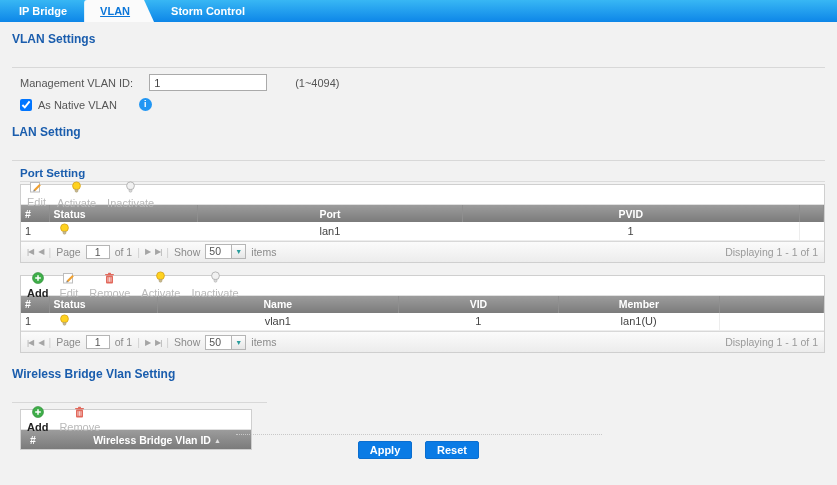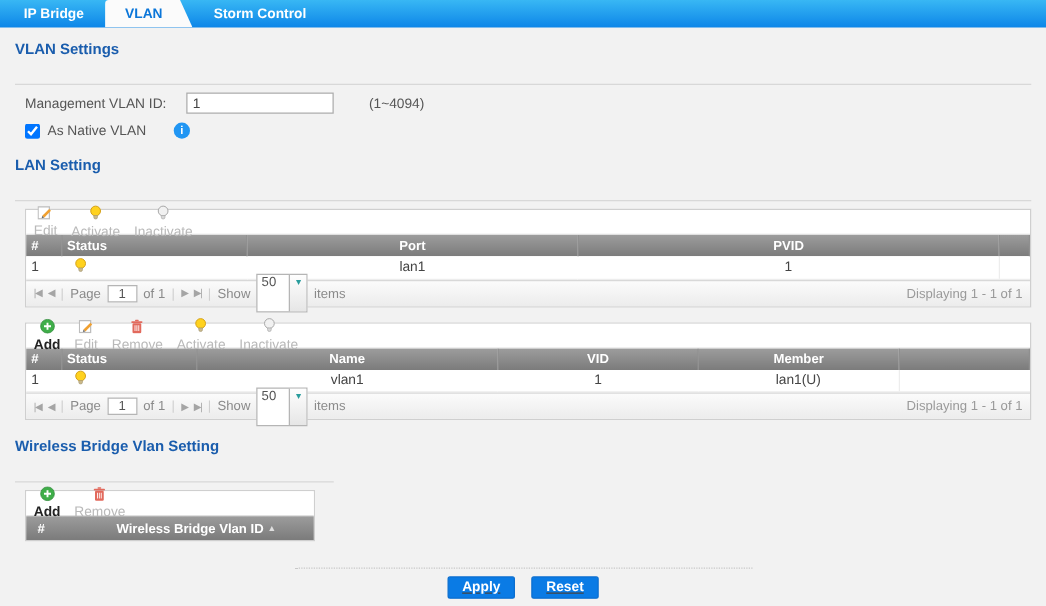--- a/index.html
+++ b/index.html
@@ -29,20 +29,21 @@
     font-size: 11px;
     cursor: pointer;
     white-space: nowrap;
   }
   .tab.active {
     background: #fbfbfb;
     color: #0b76d9;
     clip-path: polygon(0 0, calc(100% - 10px) 0, 100% 100%, 0 100%);
     padding: 0 24px 0 16px;
     border-radius: 3px 3px 0 0;
+    text-decoration: underline;
   }
 
   
   .content { padding: 10px 12px 0 12px; }
 
   .section-title {
     color: #1a5dad;
     font-weight: bold;
     font-size: 12px;
     padding-bottom: 21px;
@@ -117,42 +118,42 @@
   }
   .pg-btn { color: #a5a5a5; font-size: 8px; letter-spacing: -1px; cursor: pointer; }
   .pg-sep { color: #cfcfcf; }
   .pg-input {
     width: 24px; height: 14px; border: 1px solid #b5b5b5;
     font-size: 10.5px; text-align: center; color: #555; background: #fff;
     font-family: "Liberation Sans", sans-serif;
   }
   .pg-select {
     display: inline-flex; align-items: stretch; border: 1px solid #b5b5b5;
-    height: 31px; background: #fff; cursor: pointer;
+    height: 15px; background: #fff; cursor: pointer;
   }
   .pg-select .val { width: 25px; padding: 0 3px; color: #555; line-height: 13px; }
   .pg-select .arrow {
     width: 14px; border-left: 1px solid #b5b5b5; text-align: center;
     background: linear-gradient(180deg, #fefefe, #e6e6e6);
     color: #2a9d9d; font-size: 7px; line-height: 13px;
   }
   .pg-right { margin-left: auto; color: #9a9a9a; }
 
   
   .mini-head {
     display: flex; background: linear-gradient(180deg, #9c9c9c 0%, #7b7b7b 100%);
     color: #fff; font-weight: bold; font-size: 10.5px; height: 19px;
     align-items: center;
   }
   .mini-head .c1 { width: 42px; padding-left: 9px; }
   .mini-head .c2 { flex: 1; text-align: center; cursor: pointer; }
   .sort-arrow { font-size: 7px; color: #e0e0e0; margin-left: 3px; vertical-align: 1px; }
 
   
-  .footer { position: absolute; left: 0; bottom: 6px; width: 100%; text-decoration: underline; }
+  .footer { position: absolute; left: 0; bottom: 26px; width: 100%; }
   .dotted { width: 366px; margin: 0 auto 6px auto; border-top: 1px dotted #c8c8c8; }
   .btn-row { display: flex; justify-content: center; gap: 13px; }
   .btn {
     background: #0a7be5; border: 1px solid #0b6ecf; color: #fff;
     font-family: "Liberation Sans", sans-serif;
     font-weight: bold; font-size: 11px; padding: 2px 0; width: 54px;
     border-radius: 2px; cursor: pointer;
   }
 </style>
 </head>
@@ -179,20 +180,21 @@
         <input type="checkbox" class="chk" checked="true" style="">
         <span>As Native VLAN</span>
         <span class="info-icon">i</span>
       </div>
     </div>
 
     <div class="section-title mt">LAN Setting</div>
 
     <div class="subsection">
 
+      <div class="sub-title">Port Setting</div>
       <div class="grid-box">
         <div class="toolbar">
           <span class="tb-item">
             <span>
                 <svg width="12" height="12" viewBox="0 0 12 12">
                   <rect x="0.5" y="1.5" width="9" height="9.5" fill="#fff" stroke="#bdbdbd"></rect>
                   <path d="M3.8 8.6 L9.3 3.1 L10.8 4.6 L5.3 10.1 Z" fill="#f0a030"></path>
                   <path d="M3.8 8.6 L3.3 10.6 L5.3 10.1 Z" fill="#6b6b6b"></path>
                 </svg>
               </span>

